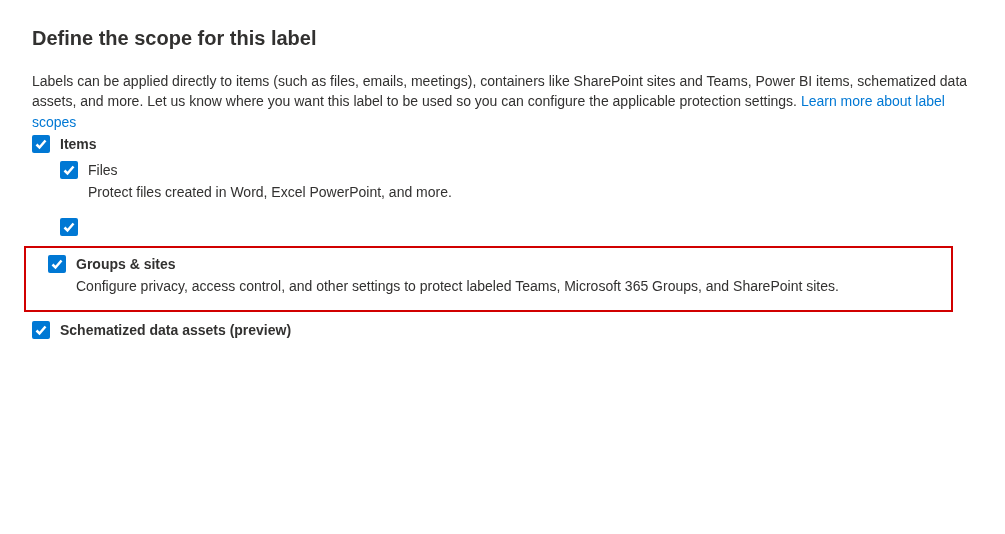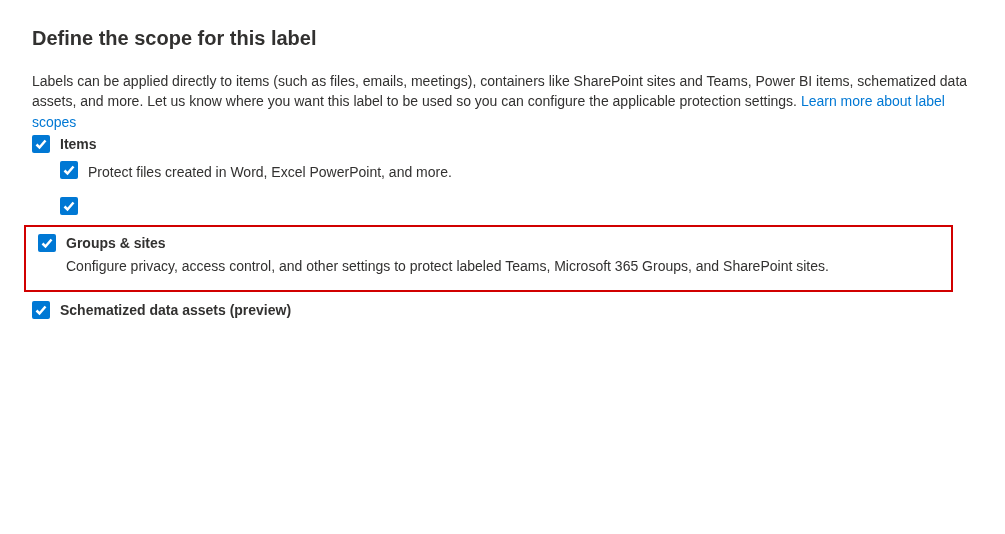--- a/index.html
+++ b/index.html
@@ -58,21 +58,21 @@
       color: #323130;
       margin-top: 2px;
       margin-bottom: 8px;
     }
     .sub-option {
       margin-left: 28px;
       margin-top: 6px;
     }
     .highlight {
       border: 2px solid #d10000;
-      padding: 6px 8px 2px 12px;
+      padding: 6px 8px 2px 22px;
       margin-left: -8px;
       margin-right: 20px;
       margin-bottom: 8px;
     }
     .section { margin-bottom: 10px; }
   </style>
 </head>
 <body>
 
 <h1>Define the scope for this label</h1>
@@ -93,20 +93,21 @@
     </div>
   </div>
 
   <div class="sub-option option-row">
     <div class="checkbox">
       <svg viewBox="0 0 12 12">
           <polyline points="1.5 6.5 4.5 9.5 10.5 2.5"></polyline>
         </svg>
     </div>
     <div class="option-content">
+      <div class="opt-sub-title">Files</div>
       <div class="opt-desc">Protect files created in Word, Excel PowerPoint, and more.</div>
     </div>
   </div>
 
   <div class="sub-option option-row">
     <div class="checkbox">
       <svg viewBox="0 0 12 12">
           <polyline points="1.5 6.5 4.5 9.5 10.5 2.5"></polyline>
         </svg>
     </div>

